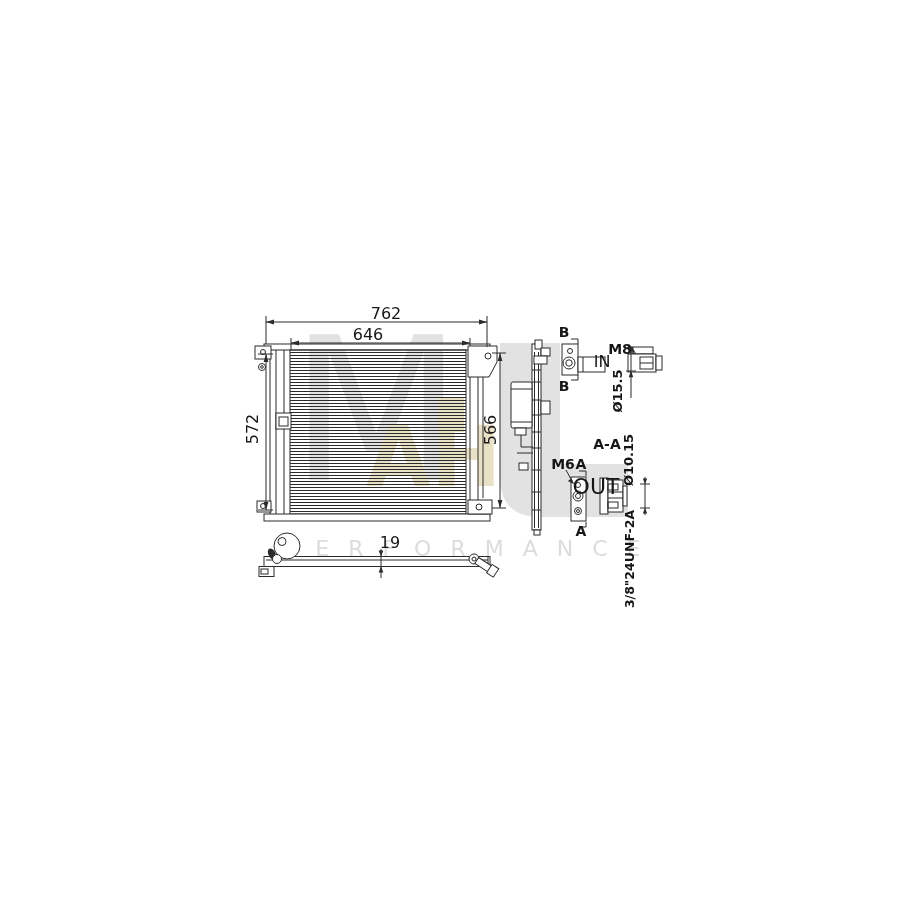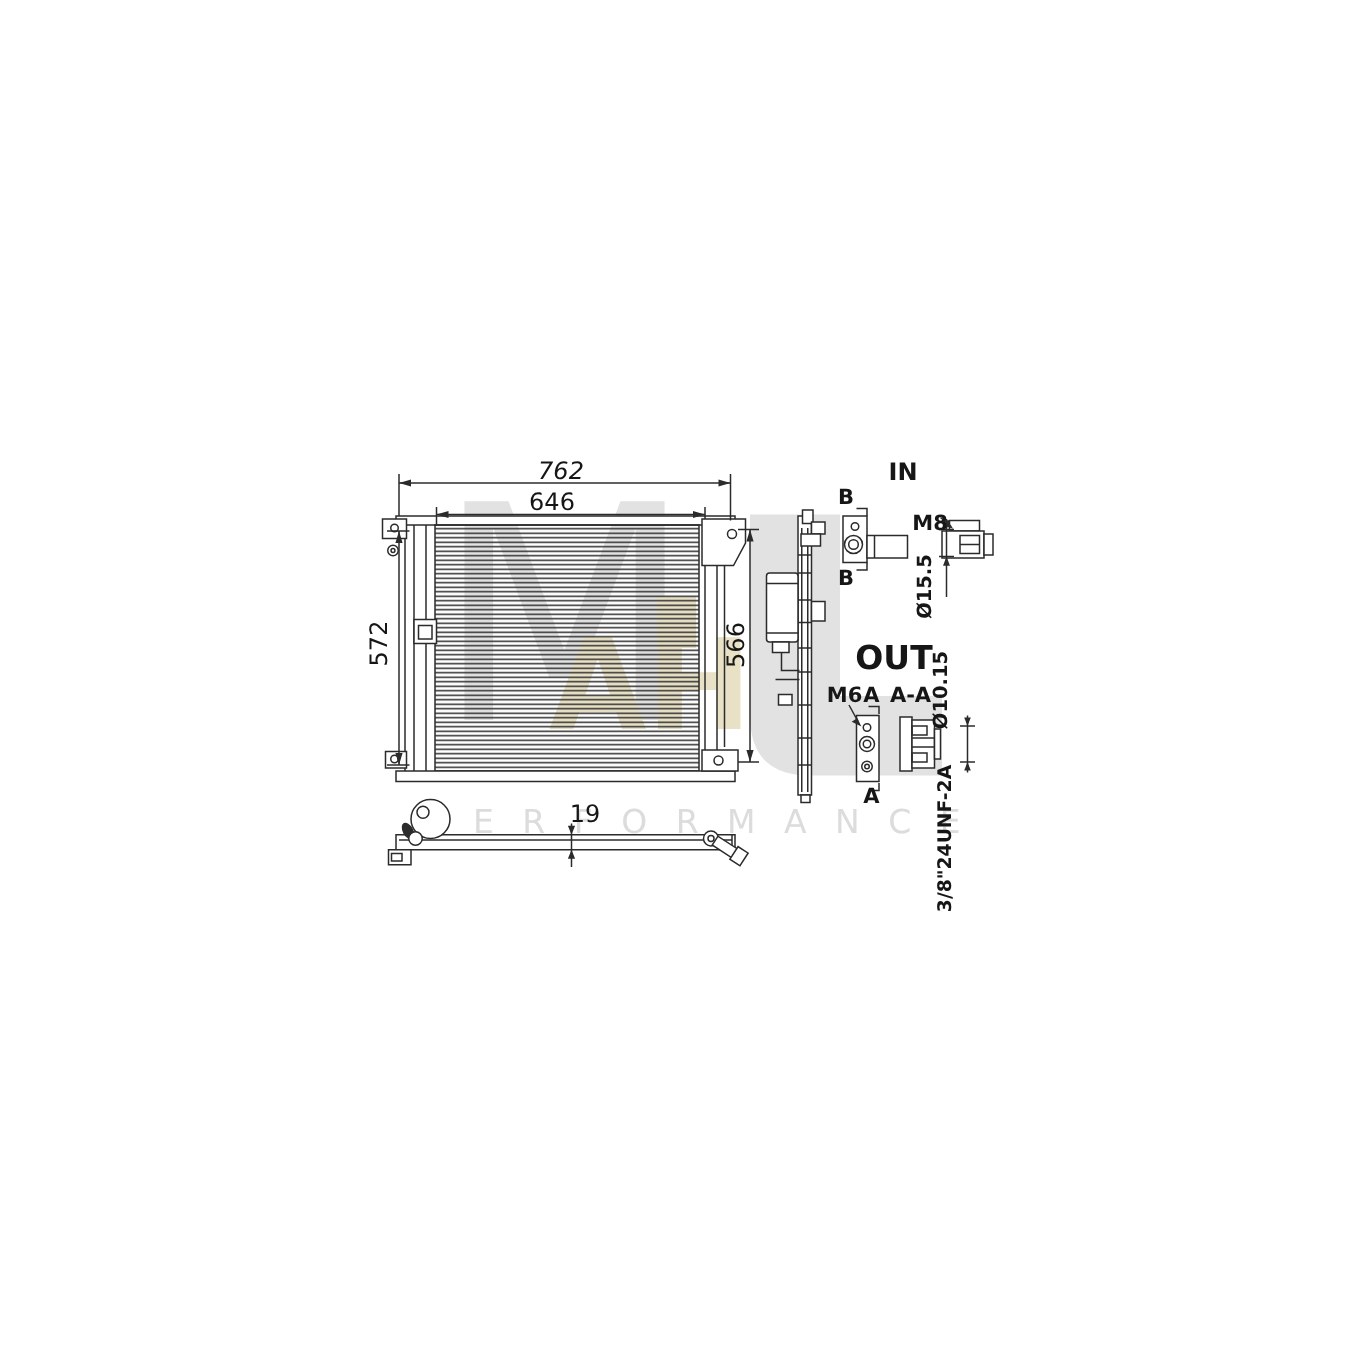--- a/index.html
+++ b/index.html
@@ -14,21 +14,21 @@
     stroke:#2b2b2b;stroke-width:1;fill:none;}
   svg.diagram .wf{fill:#ffffff;}
   svg.diagram .dk{fill:#2b2b2b;stroke:none;}
   svg.diagram .ar{fill:#2b2b2b;stroke:none;}
   svg.diagram .fins{fill:url(#fins);}
   
   .lbl{position:absolute;color:#161616;white-space:nowrap;
        transform:translate(-50%,-50%);line-height:1;}
   .lbl.v{transform:translate(-50%,-50%) rotate(-90deg);}
   .dim{font-size:16px;font-weight:400;}
-  .hdr{font-size:16px;font-weight:700;}
+  .hdr{font-size:16px;font-weight:400;margin-top:47px;}
   .sm{font-size:14px;font-weight:600;}
   .xs{font-size:13px;font-weight:600;}
 </style>
 </head>
 <body>
 
 <div class="canvas">
 
   <svg class="layer" width="900" height="900">
     <text x="290" y="480" font-size="200" font-family="DejaVu Sans, sans-serif" fill="#e2e2e2">M</text>
@@ -204,33 +204,33 @@
         <rect class="wf" x="477" y="557" width="17" height="7"></rect>
         <rect class="wf" x="492" y="555.5" width="8" height="10"></rect>
       </g>
 
       <line x1="381" y1="549" x2="381" y2="578"></line>
       <polygon class="ar" points="381,556.5 378.6,550.5 383.4,550.5"></polygon>
       <polygon class="ar" points="381,566.5 378.6,572.5 383.4,572.5"></polygon>
     </g>
   </svg>
 
-  <div class="lbl dim" style="left:374px;top:314px;font-style:italic;">762</div>
+  <div class="lbl dim" style="left:386px;top:314px;">762</div>
   <div class="lbl dim" style="left:368px;top:335px;">646</div>
   <div class="lbl dim v" style="left:253px;top:429px;">572</div>
   <div class="lbl dim v" style="left:491px;top:430px;">566</div>
   <div class="lbl dim" style="left:390px;top:543px;">19</div>
 
   <div class="lbl hdr" style="left:602px;top:315px;">IN</div>
   <div class="lbl sm" style="left:564px;top:332px;">B</div>
   <div class="lbl sm" style="left:564px;top:386px;">B</div>
   <div class="lbl sm" style="left:620px;top:349px;">M8</div>
   <div class="lbl xs v" style="left:617px;top:391px;">Ø15.5</div>
 
   <div class="lbl hdr" style="left:596px;top:440px;font-size:22px;">OUT</div>
   <div class="lbl sm" style="left:563px;top:464px;">M6</div>
   <div class="lbl sm" style="left:581px;top:464px;">A</div>
-  <div class="lbl sm" style="left:607px;top:464px;">A-A</div>
+  <div class="lbl sm" style="left:607px;top:444px;">A-A</div>
   <div class="lbl sm" style="left:581px;top:531px;">A</div>
   <div class="lbl xs v" style="left:628px;top:460px;">Ø10.15</div>
   <div class="lbl xs v" style="left:630px;top:559px;font-size:12.5px;">3/8"24UNF-2A</div>
 
 </div>
 
 </body></html>

